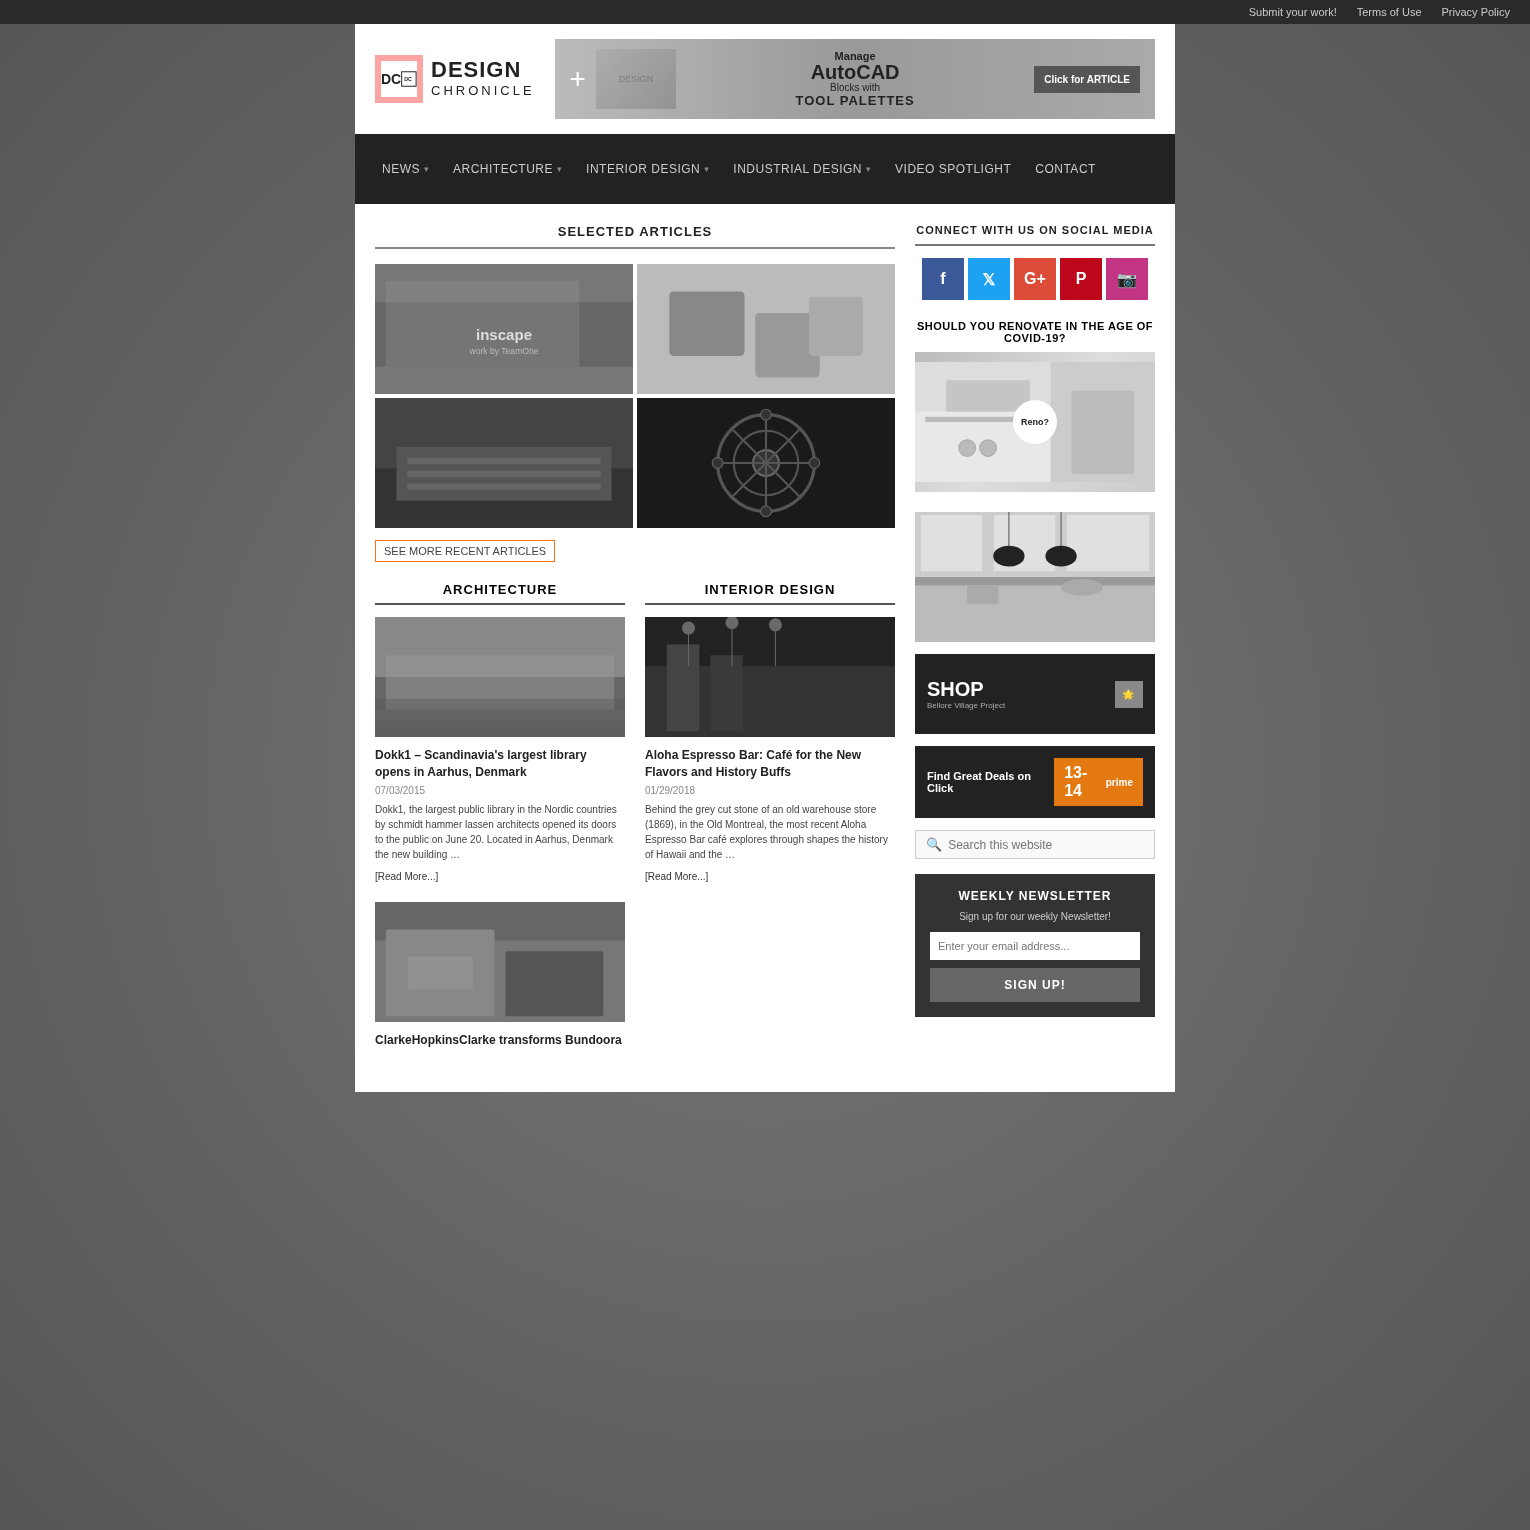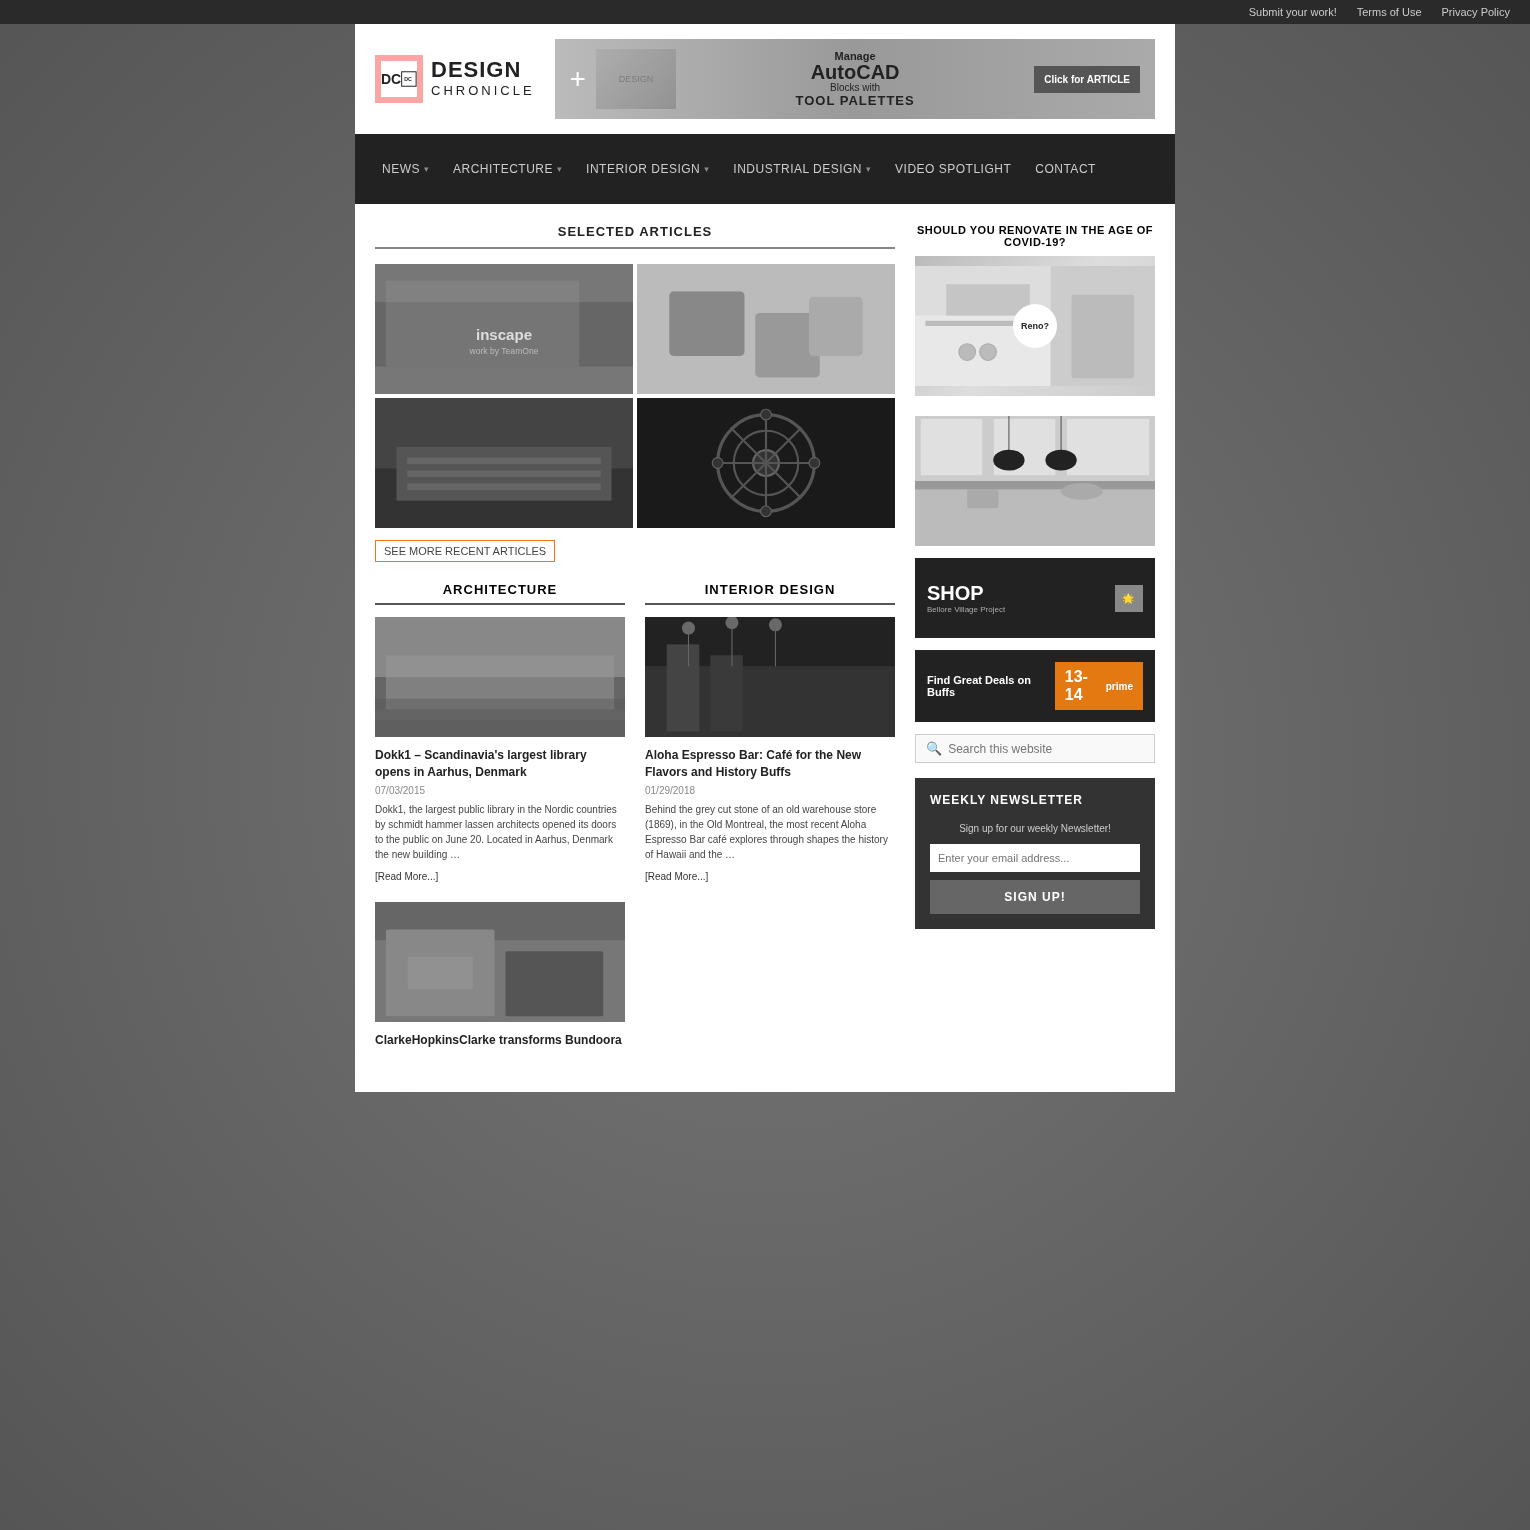--- a/index.html
+++ b/index.html
@@ -463,21 +463,22 @@
     .newsletter-box {
       background: #333;
       padding: 15px;
     }
     .newsletter-title {
       font-size: 12px;
       font-weight: 700;
       letter-spacing: 1px;
       text-transform: uppercase;
       color: #fff;
-      margin-bottom: 16px;
+      text-align: center;
+      margin-bottom: 8px;
     }
     .newsletter-subtitle {
       font-size: 10px;
       color: #ccc;
       text-align: center;
       margin-bottom: 10px;
     }
     .newsletter-input {
       width: 100%;
       padding: 8px;
@@ -682,20 +683,31 @@
           <div class="article-excerpt">Behind the grey cut stone of an old warehouse store (1869), in the Old Montreal, the most recent Aloha Espresso Bar café explores through shapes the history of Hawaii and the …</div>
           <a href="#" class="read-more">[Read More...]</a>
 
         </div>
 
       </div>
     </div>
 
     <div class="sidebar">
 
+      <div class="sidebar-section">
+        <div class="sidebar-title">CONNECT WITH US ON SOCIAL MEDIA</div>
+        <hr class="sidebar-divider">
+        <div class="social-icons">
+          <button class="social-btn facebook">f</button>
+          <button class="social-btn twitter">𝕏</button>
+          <button class="social-btn google">G+</button>
+          <button class="social-btn pinterest">P</button>
+          <button class="social-btn instagram">📷</button>
+        </div>
+      </div>
 
       <div class="sidebar-section">
         <div class="sidebar-question">SHOULD YOU RENOVATE IN THE AGE OF COVID-19?</div>
         <div class="sidebar-img">
           <svg width="100%" height="120" viewBox="0 0 230 120" preserveAspectRatio="xMidYMid slice">
             <rect width="230" height="120" fill="#ddd"></rect>
             <rect x="0" y="50" width="130" height="70" fill="#e8e8e8"></rect>
             <rect x="130" y="0" width="100" height="120" fill="#ccc"></rect>
 
             <rect x="10" y="55" width="110" height="5" fill="#bbb"></rect>
@@ -733,21 +745,21 @@
         <div class="sidebar-shop">
           <div class="shop-left">
             <h3>SHOP</h3>
             <p>Bellore Village Project</p>
           </div>
           <div class="shop-badge">
             <span>🌟</span>
           </div>
         </div>
         <div class="amazon-box">
-          <div class="amazon-text">Find Great Deals on Buffs</div>
+          <div class="amazon-text">Find Great Deals on Click</div>
           <div class="amazon-badge">
             <span>13-14</span>
             <span style="font-size:10px;">prime</span>
           </div>
         </div>
       </div>
 
       <div class="search-box">
         <span class="search-icon-sm">🔍</span>
         <input type="text" placeholder="Search this website" style="">

